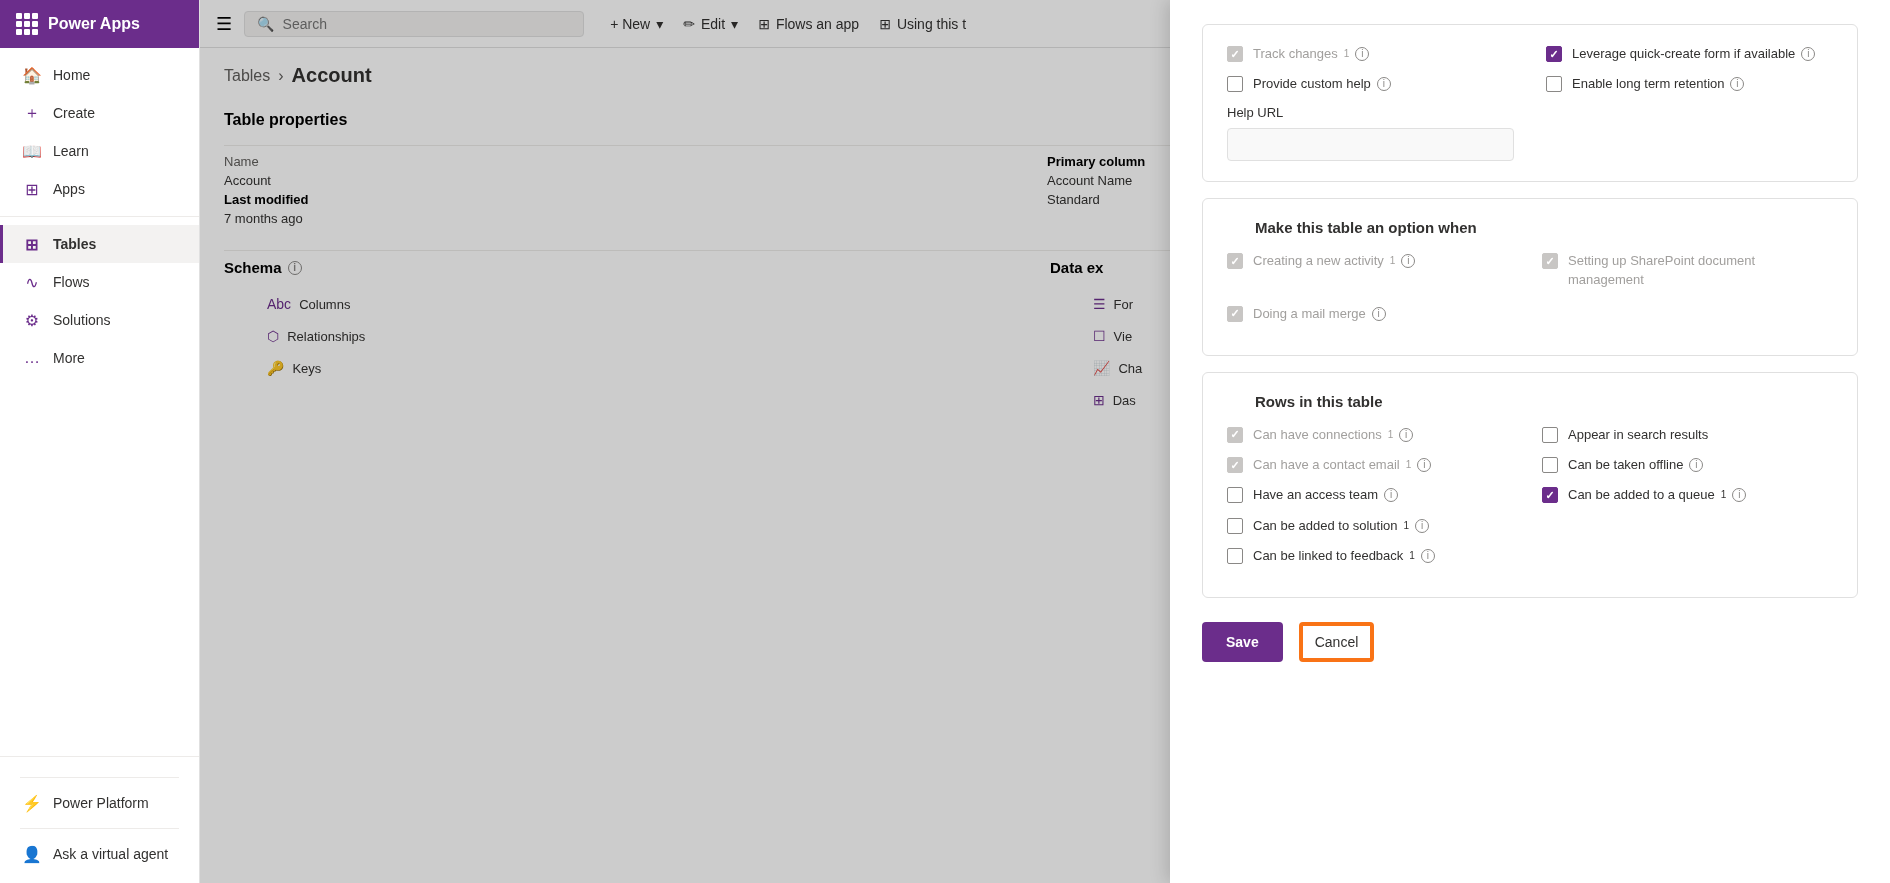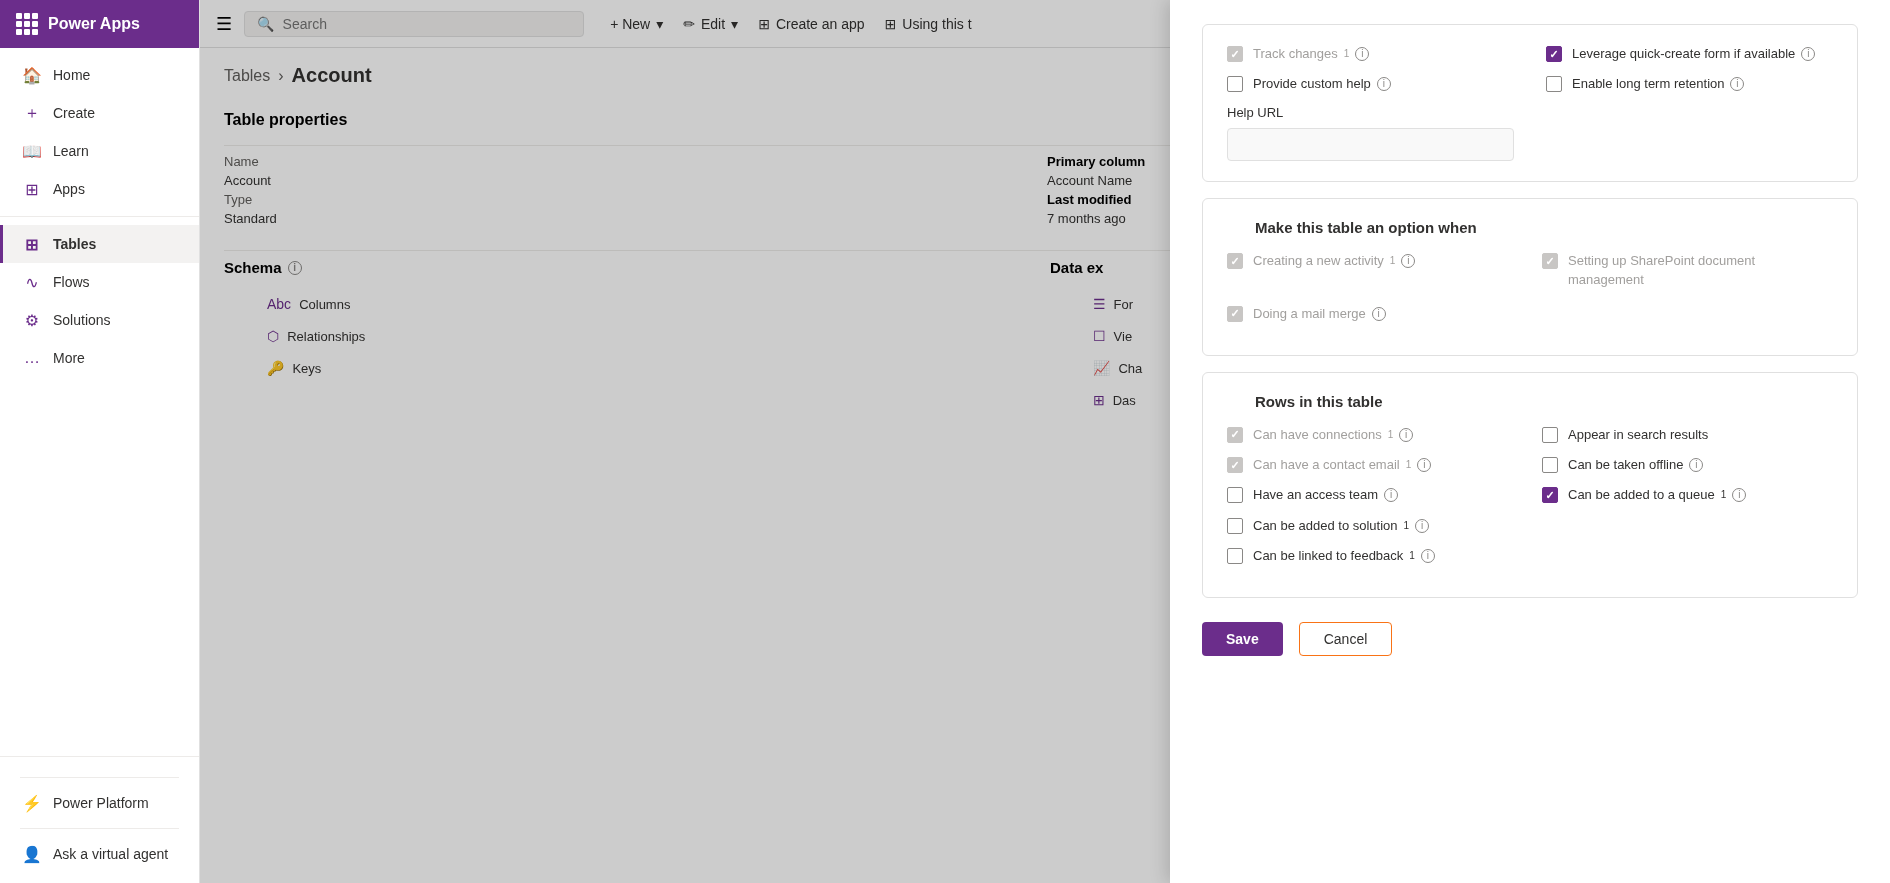--- a/index.html
+++ b/index.html
@@ -288,23 +288,23 @@
       border: none;
       border-radius: 4px;
       padding: 8px 24px;
       font-size: 14px;
       font-weight: 600;
       cursor: pointer;
     }
     .btn-cancel {
       background: #fff;
       color: #323130;
-      border: 1px solid #f97316;
+      border: 4px solid #f97316;
       border-radius: 4px;
-      padding: 8px 24px;
+      padding: 8px 12px;
       font-size: 14px;
       cursor: pointer;
     }
 
     sup { font-size: 10px; }
   </style>
 </head>
 <body>
 
 <div class="sidebar">
@@ -385,21 +385,21 @@
       <span>+ New</span>
       <span>▾</span>
     </button>
     <button class="toolbar-btn">
       <span>✏</span>
       <span>Edit</span>
       <span>▾</span>
     </button>
     <button class="toolbar-btn">
       <span>⊞</span>
-      <span>Create an app</span>
+      <span>Flows an app</span>
     </button>
     <button class="toolbar-btn">
       <span>⊞</span>
       <span>Using this t</span>
     </button>
   </div>
 
   <div class="page-area">
 
     <div class="tables-page">
@@ -410,21 +410,20 @@
         <span class="current">Account</span>
       </div>
 
       <div class="section-title">Table properties</div>
       <hr class="divider-line">
       <div class="properties-grid">
         <div class="prop-label">Name</div>
         <div class="prop-label-bold">Primary column</div>
         <div class="prop-value">Account</div>
         <div class="prop-value">Account Name</div>
-        <div class="prop-label">Type</div>
         <div class="prop-label-bold">Last modified</div>
         <div class="prop-value">Standard</div>
         <div class="prop-value">7 months ago</div>
       </div>
 
       <hr class="divider-line">
 
       <div class="schema-section">
         <div class="schema-col">
           <div class="schema-col-title">

